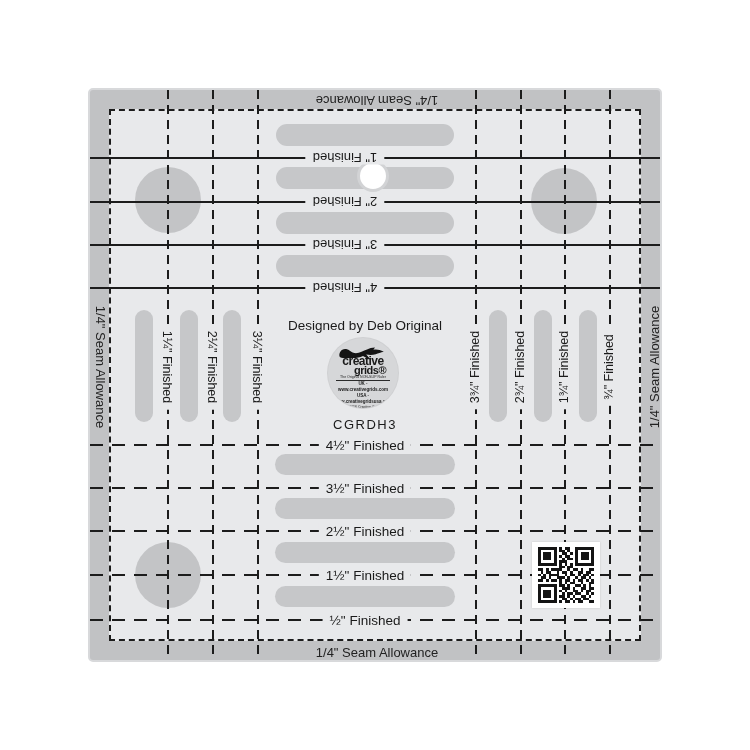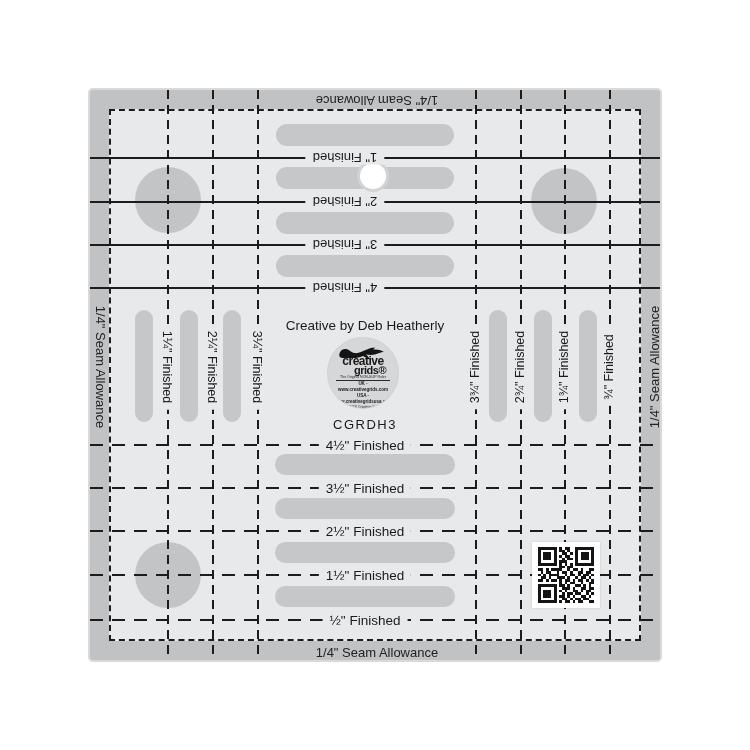--- a/index.html
+++ b/index.html
@@ -130,21 +130,21 @@
   <div class="lbl vl-right" style="left:385px;top:277px;">3¾" Finished</div>
   <div class="lbl vl-right" style="left:430px;top:277px;">2¾" Finished</div>
   <div class="lbl vl-right" style="left:474px;top:277px;">1¾" Finished</div>
   <div class="lbl vl-right" style="left:519px;top:277px;">¾" Finished</div>
 
   <div class="seam-txt seam-top">1/4" Seam Allowance</div>
   <div class="seam-txt seam-bottom">1/4" Seam Allowance</div>
   <div class="seam-txt seam-left">1/4" Seam Allowance</div>
   <div class="seam-txt seam-right">1/4" Seam Allowance</div>
 
-  <div class="designer">Creative by Deb Heatherly</div>
+  <div class="designer">Designed by Deb Original</div>
 
   <div class="disc">
     <svg class="fox" width="54" height="16" viewBox="0 0 64 20">
       <path fill="#141414" d="M3 15 C1 10 5 4 11 5 C15 6 17 9 21 10 C27 11 32 7 37 5.5 C40 4 43 3 47 3 L45 6 C49 5 53 6 58 8.5 C54 9.5 51 10.5 48 11.5 C44 12.7 40 12.5 36 12 C38 14.5 40 16.5 42 18.5 C38 17.5 35 15.5 32 13.8 C28 15.5 24 16.3 20 16.3 C14 16.3 8 17.5 3 15 Z"></path>
     </svg>
     <div class="brand1">creative</div>
     <div class="brand2">grids®</div>
     <div class="tag">The Original NON-SLIP Ruler</div>
     <div class="tiny">UK - www.creativegrids.com</div>
     <div class="tiny2">USA - www.creativegridsusa.com</div>

